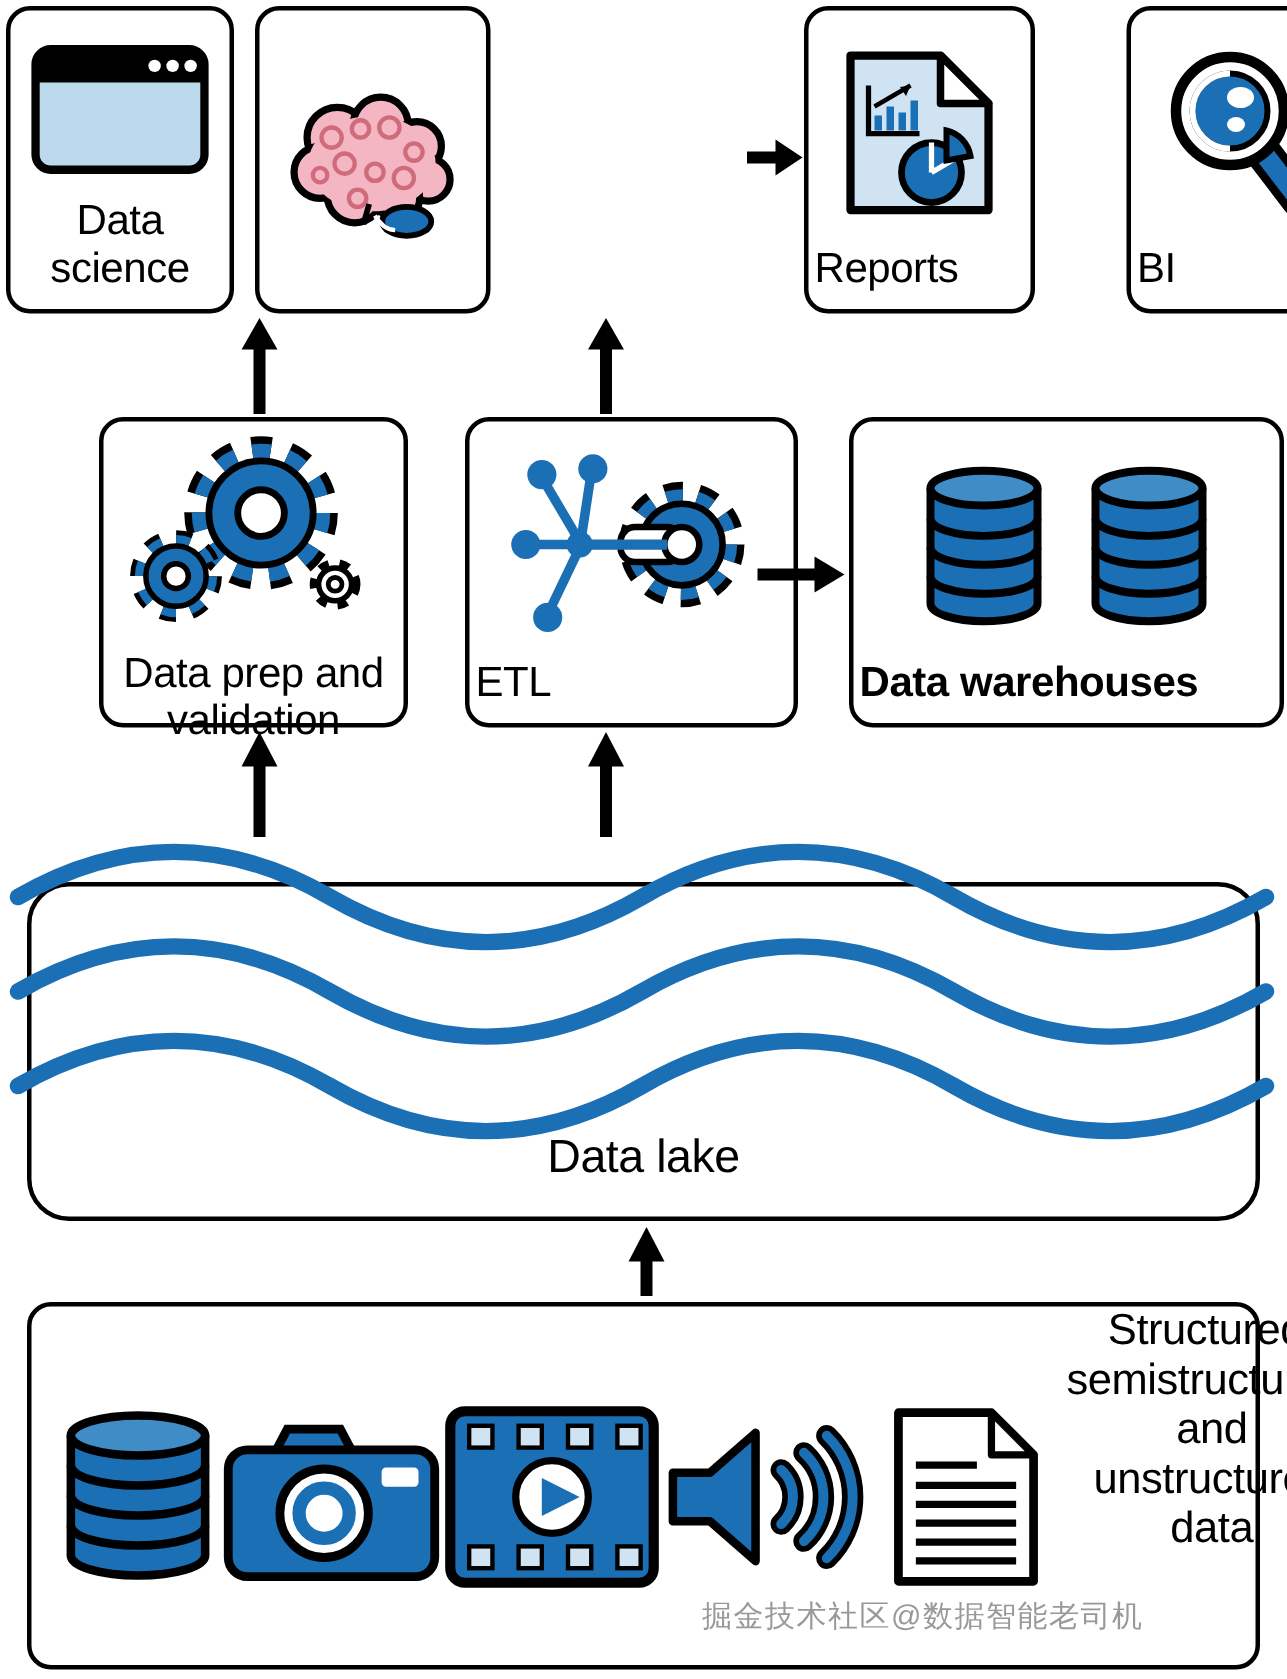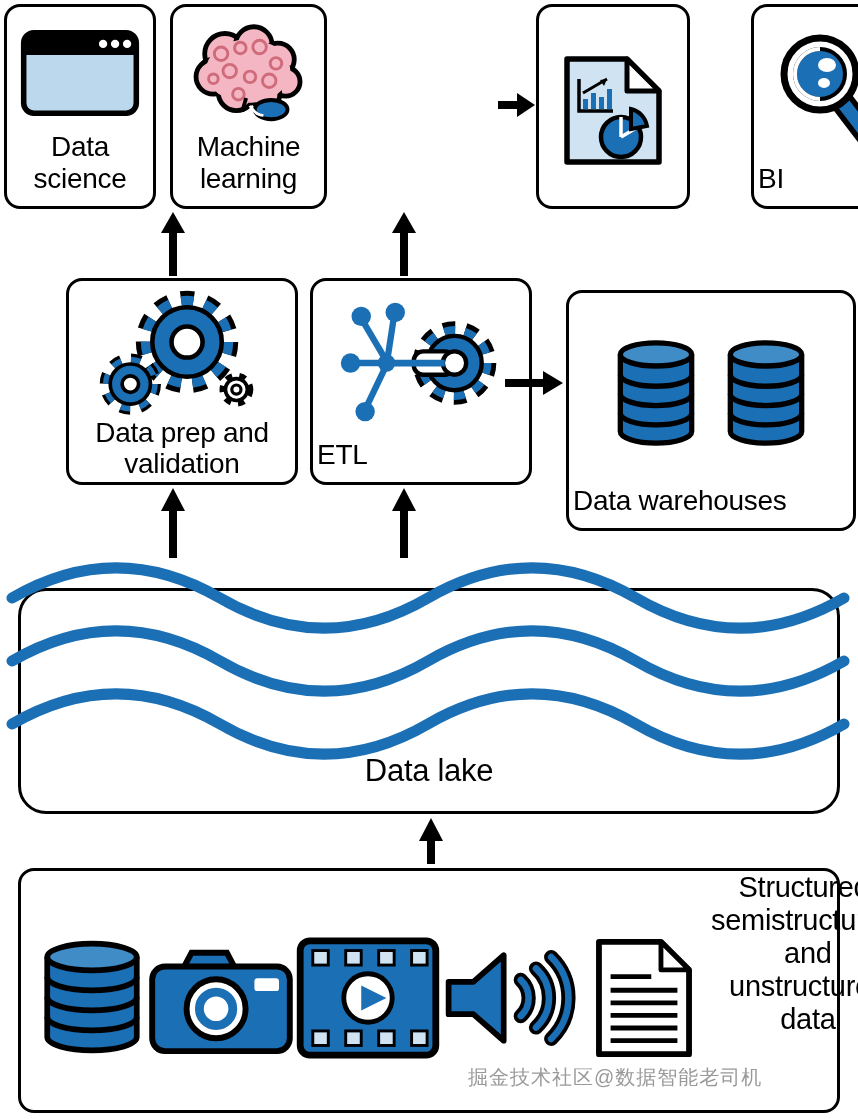--- a/index.html
+++ b/index.html
@@ -81,21 +81,20 @@
         <circle cx="45" cy="52" r="7" fill="none" stroke="#cf6b7a" stroke-width="3"></circle>
         <circle cx="66" cy="58" r="6" fill="none" stroke="#cf6b7a" stroke-width="3"></circle>
         <circle cx="86" cy="62" r="7" fill="none" stroke="#cf6b7a" stroke-width="3"></circle>
         <circle cx="28" cy="60" r="5" fill="none" stroke="#cf6b7a" stroke-width="3"></circle>
         <circle cx="54" cy="76" r="6" fill="none" stroke="#cf6b7a" stroke-width="3"></circle>
         <ellipse cx="88" cy="92" rx="17" ry="10" fill="#1b6fb5" stroke="#000" stroke-width="4"></ellipse>
         <path d="M66 88 q6 10 14 10" fill="none" stroke="#fff" stroke-width="3"></path>
         <path d="M62 80 l-4 14" fill="none" stroke="#000" stroke-width="4"></path>
       </svg>
     </div>
-    <div class="label">Machine learning</div>
   </div>
 
 
   <div class="node" style="left:536px; top:4px; width:154px; height:205px;">
     <div class="icon-wrap">
       <svg width="105" height="115" viewBox="0 0 105 115">
         <path d="M6 6 H66 L98 38 V109 H6 Z" fill="#cfe3f2" stroke="#000" stroke-width="5.5" stroke-linejoin="round"></path>
         <path d="M66 6 L98 38 H66 Z" fill="#fff" stroke="#000" stroke-width="5" stroke-linejoin="round"></path>
         <path d="M18 26 V58 H52" fill="none" stroke="#000" stroke-width="3.5"></path>
         <rect x="22" y="46" width="5" height="10" fill="#1b6fb5"></rect>
@@ -103,38 +102,39 @@
         <rect x="38" y="44" width="5" height="12" fill="#1b6fb5"></rect>
         <rect x="46" y="36" width="5" height="20" fill="#1b6fb5"></rect>
         <path d="M22 40 L46 26" fill="none" stroke="#000" stroke-width="3"></path>
         <path d="M46 26 l-7 1 4 6 z" fill="#000"></path>
         <circle cx="60" cy="84" r="20" fill="#1b6fb5" stroke="#000" stroke-width="4.5"></circle>
         <path d="M60 84 L60 64" stroke="#fff" stroke-width="3.5"></path>
         <path d="M60 84 L77 74" stroke="#fff" stroke-width="3.5"></path>
         <path d="M70 56 a21 21 0 0 1 16 17 l-16 3 z" fill="#1b6fb5" stroke="#000" stroke-width="4"></path>
       </svg>
     </div>
+    <div class="label">Reports</div>
   </div>
 
   <div class="node" style="left:704px; top:4px; width:150px; height:205px;margin-left:47px;">
     <div class="icon-wrap">
       <svg width="105" height="115" viewBox="0 0 105 115">
         <path d="M66 68 L92 102" stroke="#000" stroke-width="24" stroke-linecap="round"></path>
         <path d="M66 68 L92 102" stroke="#1b6fb5" stroke-width="13" stroke-linecap="round"></path>
         <circle cx="46" cy="43" r="36" fill="#fff" stroke="#000" stroke-width="7"></circle>
         <circle cx="46" cy="43" r="25" fill="#1b6fb5" stroke="#000" stroke-width="4"></circle>
         <path d="M46 18 a25 25 0 0 0 0 50" fill="none" stroke="#fff" stroke-width="4"></path>
         <ellipse cx="53" cy="34" rx="9" ry="7" fill="#fff"></ellipse>
         <ellipse cx="50" cy="52" rx="6" ry="5" fill="#fff"></ellipse>
       </svg>
     </div>
     <div class="label">BI</div>
   </div>
 
-  <div class="node" style="left:66px; top:278px; width:232px; height:207px;">
+  <div class="node" style="left:66px; top:278px; width:206px; height:207px;gap:16px;">
     <div class="icon-wrap">
       <svg width="180" height="128" viewBox="0 0 185 140">
         <circle cx="98" cy="58" r="44" fill="none" stroke="#000" stroke-width="24" stroke-dasharray="13 12.1"></circle>
         <circle cx="98" cy="58" r="44" fill="none" stroke="#1b6fb5" stroke-width="13" stroke-dasharray="13 12.1"></circle>
         <circle cx="98" cy="58" r="38" fill="#1b6fb5" stroke="#000" stroke-width="5"></circle>
         <circle cx="98" cy="58" r="17" fill="#fff" stroke="#000" stroke-width="5"></circle>
         <circle cx="36" cy="104" r="26" fill="none" stroke="#000" stroke-width="15" stroke-dasharray="10 10.4"></circle>
         <circle cx="36" cy="104" r="26" fill="none" stroke="#1b6fb5" stroke-width="8" stroke-dasharray="10 10.4"></circle>
         <circle cx="36" cy="104" r="22" fill="#1b6fb5" stroke="#000" stroke-width="4"></circle>
         <circle cx="36" cy="104" r="9" fill="#fff" stroke="#000" stroke-width="4"></circle>
@@ -162,21 +162,21 @@
         <circle cx="26" cy="22" r="10" fill="#1b6fb5"></circle>
         <circle cx="61" cy="18" r="10" fill="#1b6fb5"></circle>
         <circle cx="15" cy="70" r="10" fill="#1b6fb5"></circle>
         <circle cx="30" cy="120" r="10" fill="#1b6fb5"></circle>
         <circle cx="52" cy="70" r="9" fill="#1b6fb5"></circle>
       </svg>
     </div>
     <div class="label">ETL</div>
   </div>
 
-  <div class="node" style="left:566px; top:290px; width:290px; height:241px;">
+  <div class="node" style="left:566px; top:278px; width:290px; height:207px;font-weight:bold;">
     <div class="icon-wrap" style="gap:18px;">
       <svg width="92" height="108" viewBox="0 0 92 112">
         <path d="M9 16 V96 a37 12 0 0 0 74 0 V16" fill="#1b6fb5" stroke="#000" stroke-width="5.5"></path>
         <path d="M9 37 a37 12 0 0 0 74 0" fill="none" stroke="#000" stroke-width="5.5"></path>
         <path d="M9 57 a37 12 0 0 0 74 0" fill="none" stroke="#000" stroke-width="5.5"></path>
         <path d="M9 77 a37 12 0 0 0 74 0" fill="none" stroke="#000" stroke-width="5.5"></path>
         <ellipse cx="46" cy="16" rx="37" ry="12" fill="#3f8cc7" stroke="#000" stroke-width="5.5"></ellipse>
       </svg>
       <svg width="92" height="108" viewBox="0 0 92 112">
         <path d="M9 16 V96 a37 12 0 0 0 74 0 V16" fill="#1b6fb5" stroke="#000" stroke-width="5.5"></path>

